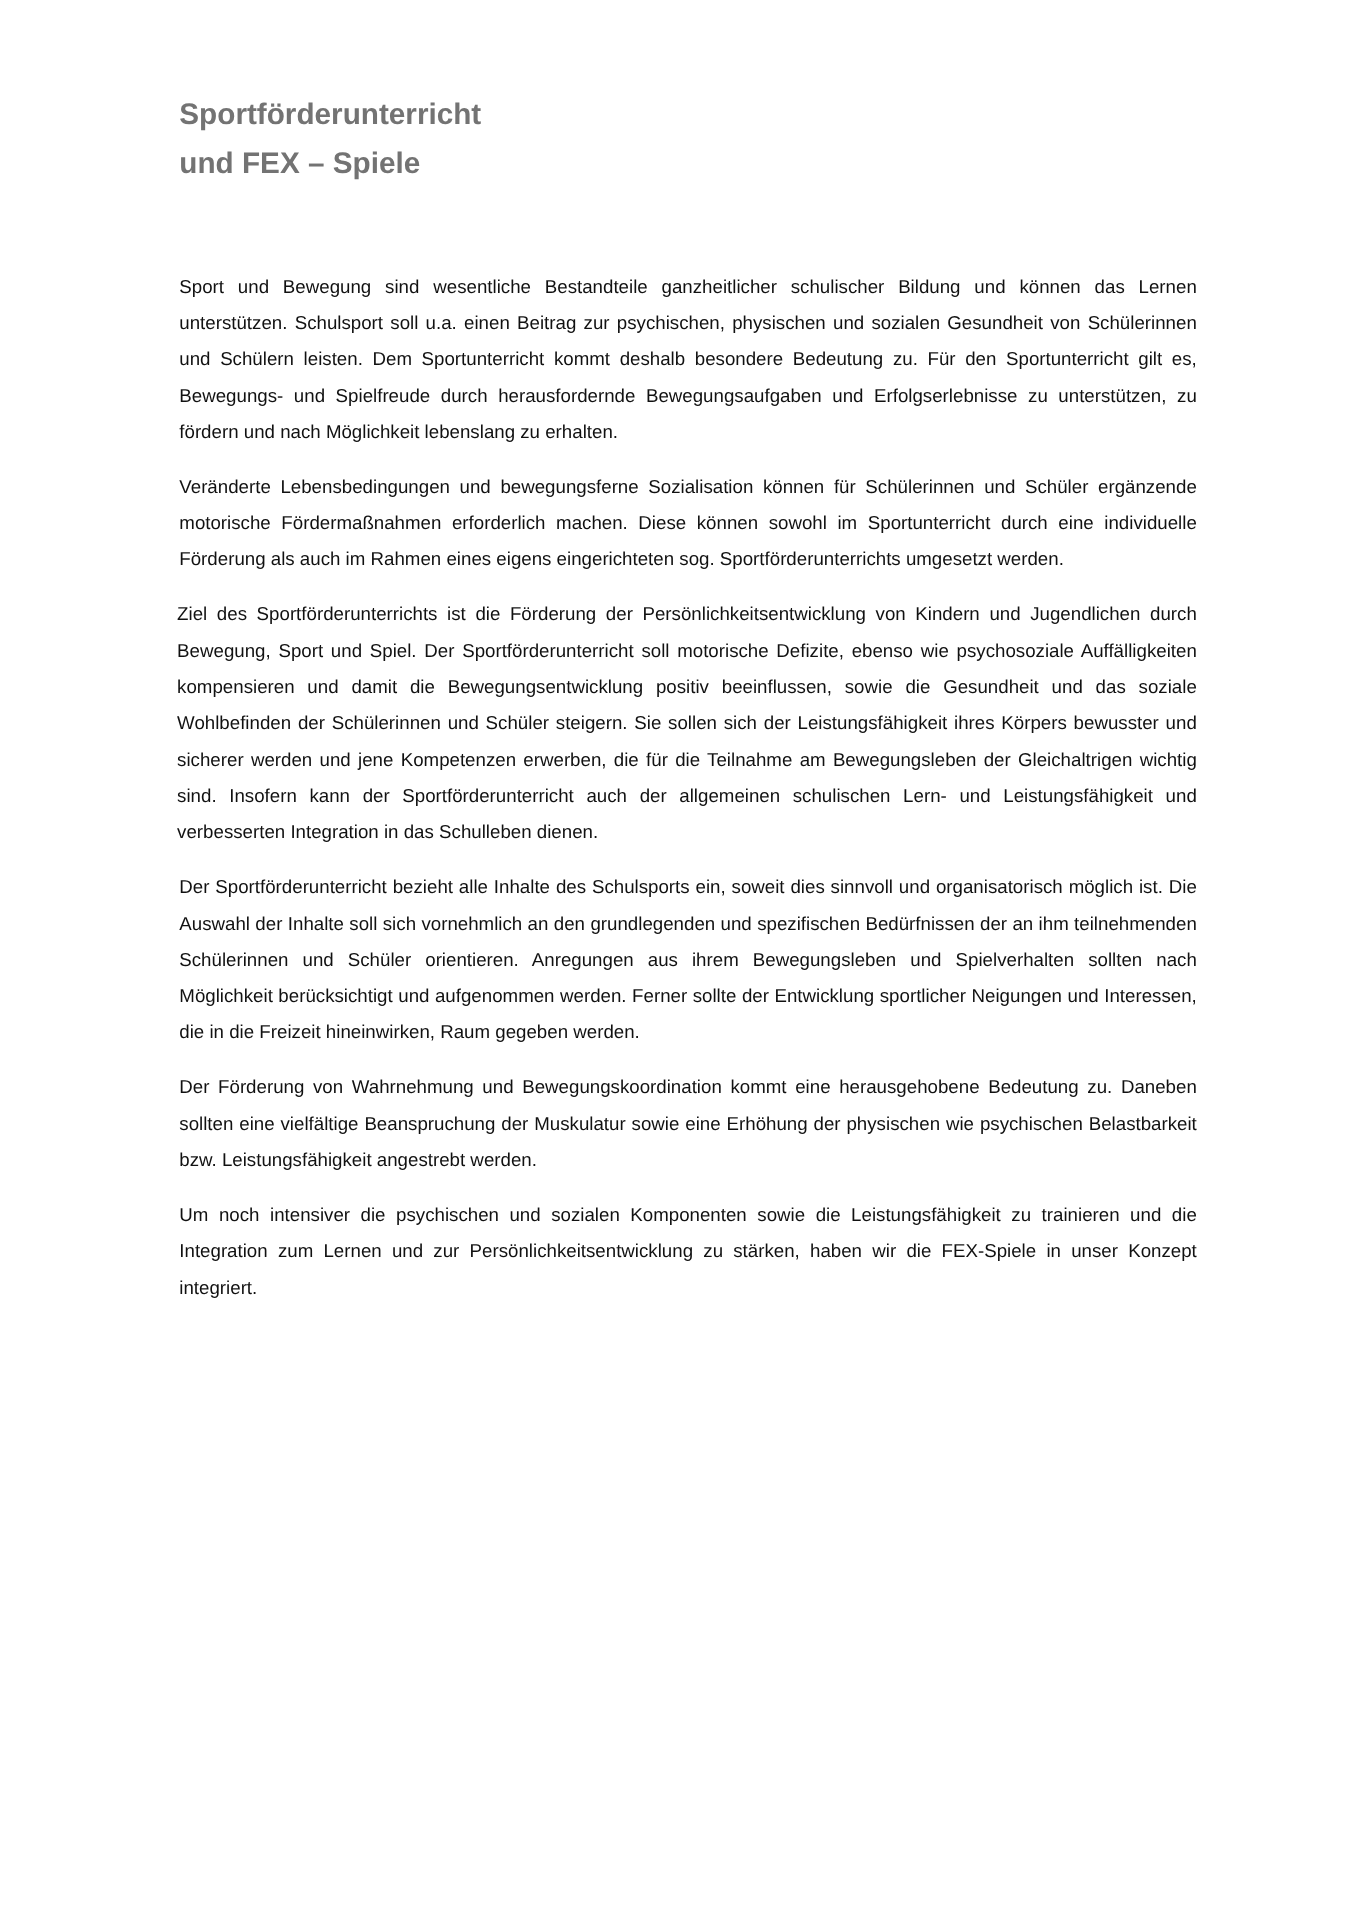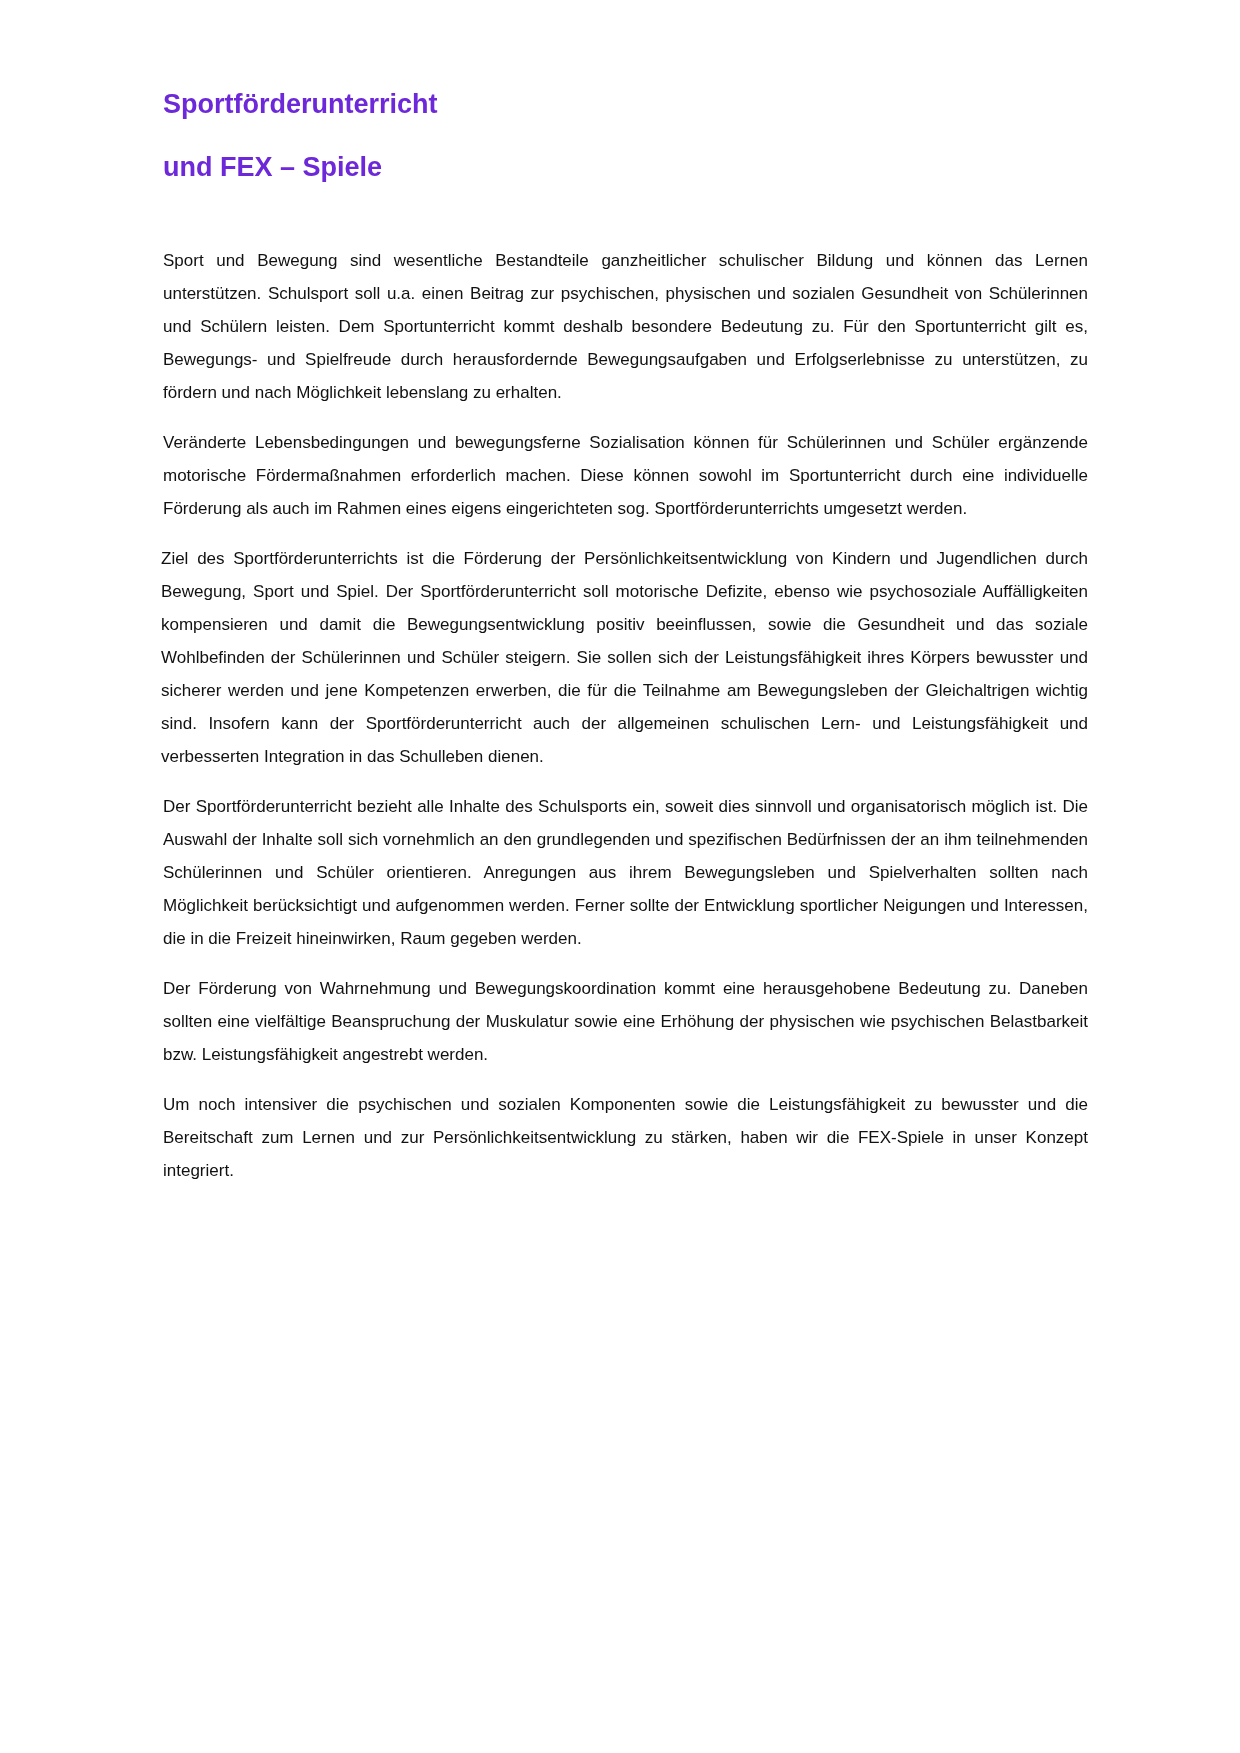--- a/index.html
+++ b/index.html
@@ -9,28 +9,28 @@
     left: 163px;
     top: 0;
     width: 925px;
     font-family: "Liberation Sans", sans-serif;
     color: #111111;
   }
   .title {
     font-family: "Liberation Sans", sans-serif;
     font-weight: bold;
     font-size: 27px;
-    color: #6d28d9;
+    color: #737373;
     margin: 0;
     position: absolute;
     left: 0;
     white-space: nowrap;
   }
   .title-1 { top: 89px; }
-  .title-2 { top: 152px; }
+  .title-2 { top: 133px; }
   .body {
     position: absolute;
     left: 0;
     top: 244px;
     width: 925px;
   }
   .para {
     font-size: 17px;
     line-height: 33px;
     text-align: justify;
@@ -45,15 +45,15 @@
 <div class="page">
   <h1 class="title title-1">Sportförderunterricht</h1>
   <h1 class="title title-2">und FEX – Spiele</h1>
 
   <div class="body">
     <p class="para p1">Sport und Bewegung sind wesentliche Bestandteile ganzheitlicher schulischer Bildung und können das Lernen unterstützen. Schulsport soll u.a. einen Beitrag zur psychischen, physischen und sozialen Gesundheit von Schülerinnen und Schülern leisten. Dem Sportunterricht kommt deshalb besondere Bedeutung zu. Für den Sportunterricht gilt es, Bewegungs- und Spielfreude durch herausfordernde Bewegungsaufgaben und Erfolgserlebnisse zu unterstützen, zu fördern und nach Möglichkeit lebenslang zu erhalten.</p>
     <p class="para p2">Veränderte Lebensbedingungen und bewegungsferne Sozialisation können für Schülerinnen und Schüler ergänzende motorische Fördermaßnahmen erforderlich machen. Diese können sowohl im Sportunterricht durch eine individuelle Förderung als auch im Rahmen eines eigens eingerichteten sog. Sportförderunterrichts umgesetzt werden.</p>
     <p class="para p3">Ziel des Sportförderunterrichts ist die Förderung der Persönlichkeitsentwicklung von Kindern und Jugendlichen durch Bewegung, Sport und Spiel. Der Sportförderunterricht soll motorische Defizite, ebenso wie psychosoziale Auffälligkeiten kompensieren und damit die Bewegungsentwicklung positiv beeinflussen, sowie die Gesundheit und das soziale Wohlbefinden der Schülerinnen und Schüler steigern. Sie sollen sich der Leistungsfähigkeit ihres Körpers bewusster und sicherer werden und jene Kompetenzen erwerben, die für die Teilnahme am Bewegungsleben der Gleichaltrigen wichtig sind. Insofern kann der Sportförderunterricht auch der allgemeinen schulischen Lern- und Leistungsfähigkeit und verbesserten Integration in das Schulleben dienen.</p>
     <p class="para p4">Der Sportförderunterricht bezieht alle Inhalte des Schulsports ein, soweit dies sinnvoll und organisatorisch möglich ist. Die Auswahl der Inhalte soll sich vornehmlich an den grundlegenden und spezifischen Bedürfnissen der an ihm teilnehmenden Schülerinnen und Schüler orientieren. Anregungen aus ihrem Bewegungsleben und Spielverhalten sollten nach Möglichkeit berücksichtigt und aufgenommen werden. Ferner sollte der Entwicklung sportlicher Neigungen und Interessen, die in die Freizeit hineinwirken, Raum gegeben werden.</p>
     <p class="para p5">Der Förderung von Wahrnehmung und Bewegungskoordination kommt eine herausgehobene Bedeutung zu. Daneben sollten eine vielfältige Beanspruchung der Muskulatur sowie eine Erhöhung der physischen wie psychischen Belastbarkeit bzw. Leistungsfähigkeit angestrebt werden.</p>
-    <p class="para p7">Um noch intensiver die psychischen und sozialen Komponenten sowie die Leistungsfähigkeit zu bewusster und die Bereitschaft zum Lernen und zur Persönlichkeitsentwicklung zu stärken, haben wir die FEX-Spiele in unser Konzept integriert.</p>
+    <p class="para p7">Um noch intensiver die psychischen und sozialen Komponenten sowie die Leistungsfähigkeit zu trainieren und die Integration zum Lernen und zur Persönlichkeitsentwicklung zu stärken, haben wir die FEX-Spiele in unser Konzept integriert.</p>
   </div>
 </div>
 
 </body></html>

